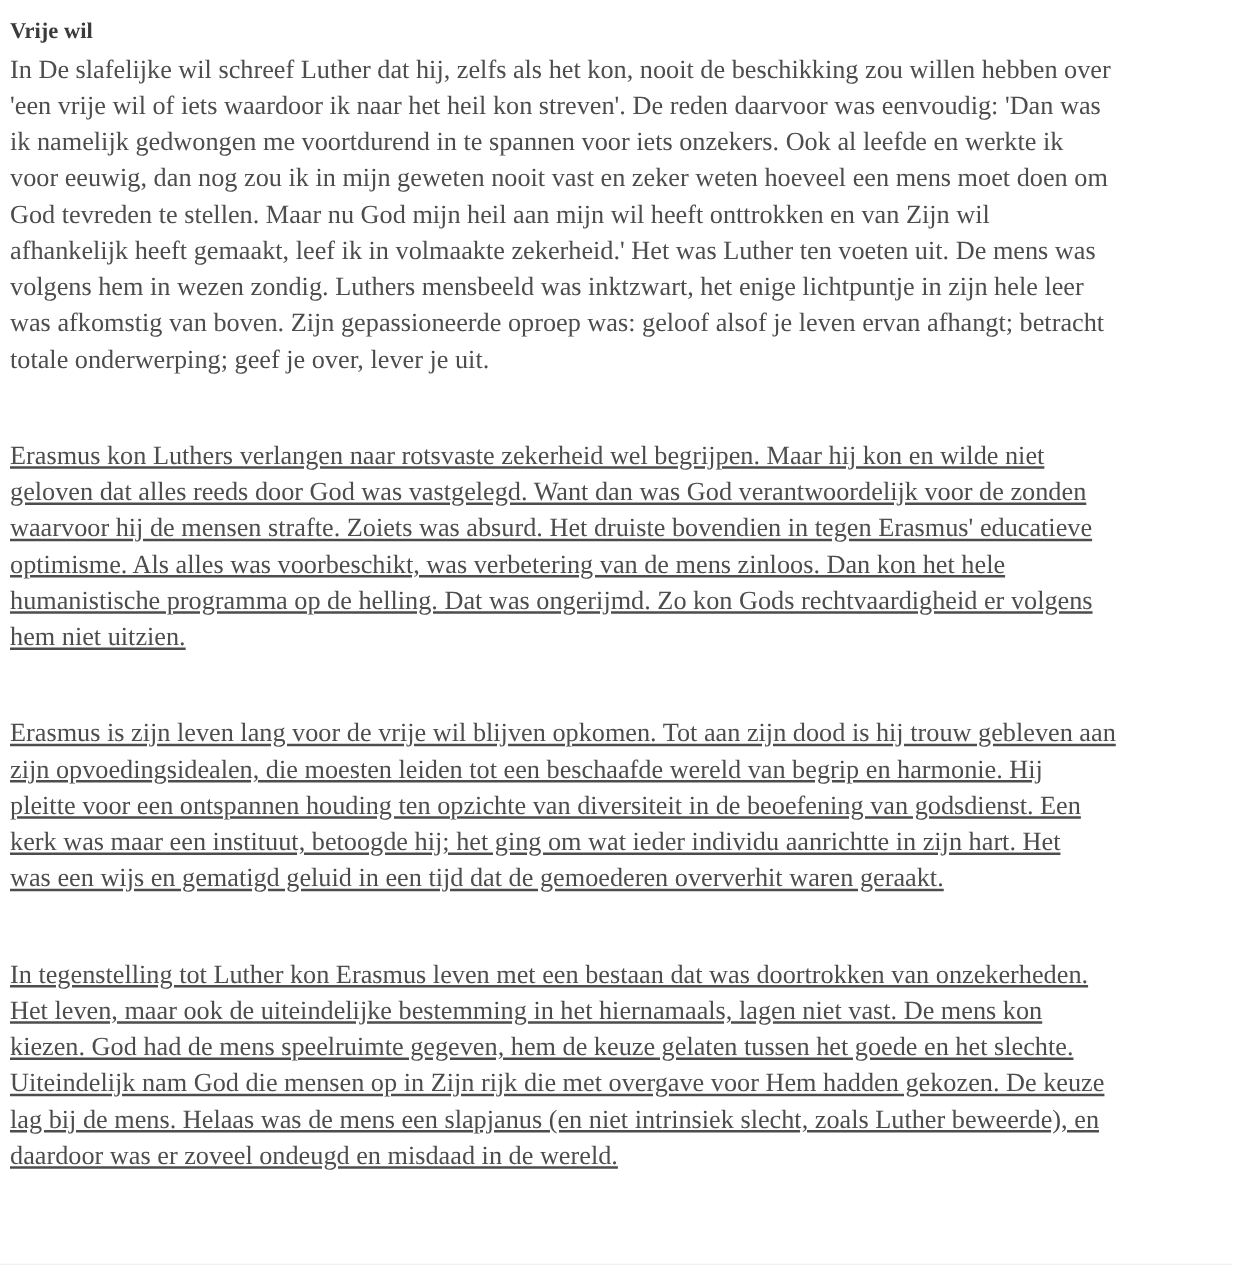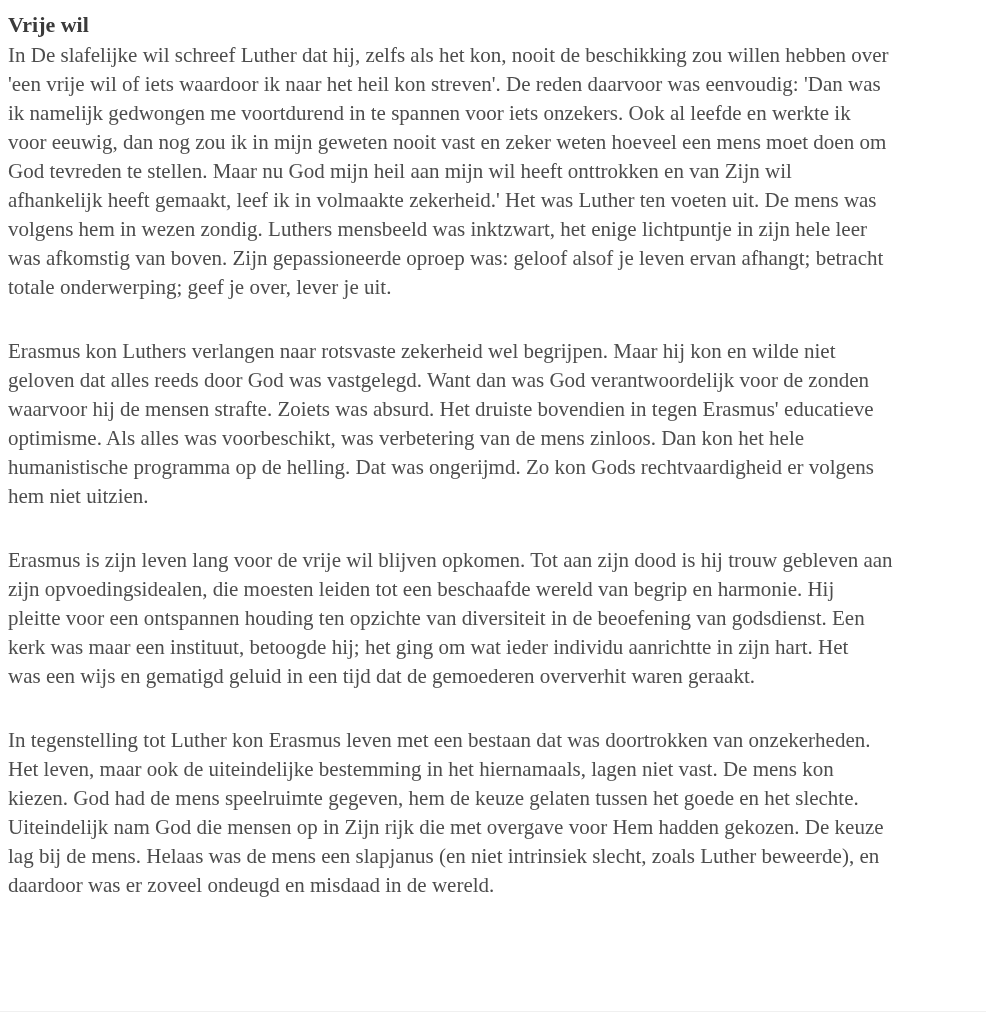--- a/index.html
+++ b/index.html
@@ -12,37 +12,38 @@
     position: relative;
     width: 986px;
     height: 1012px;
     background: #ffffff;
     overflow: hidden;
     box-sizing: border-box;
     padding: 8px 8px 0 8px;
     font-family: "Liberation Serif", "DejaVu Serif", serif;
   }
   .article-title {
-    font-size: 22px;
+    font-size: 18px;
     line-height: 33px;
     font-weight: 700;
     color: #3b3b3b;
     margin: 0;
     white-space: pre;
   }
   .para {
     font-size: 21px;
     line-height: 29px;
     color: #4d4d4d;
     margin: 0;
     white-space: pre;
     letter-spacing: 0px;
   }
   .para + .para {
-    margin-top: 35px;
+    margin-top: 48px;
+    text-decoration: underline;
   }
   .bottom-divider {
     position: absolute;
     left: 0;
     bottom: 0;
     width: 986px;
     height: 1px;
     background: #f0f0f0;
   }
 </style>

